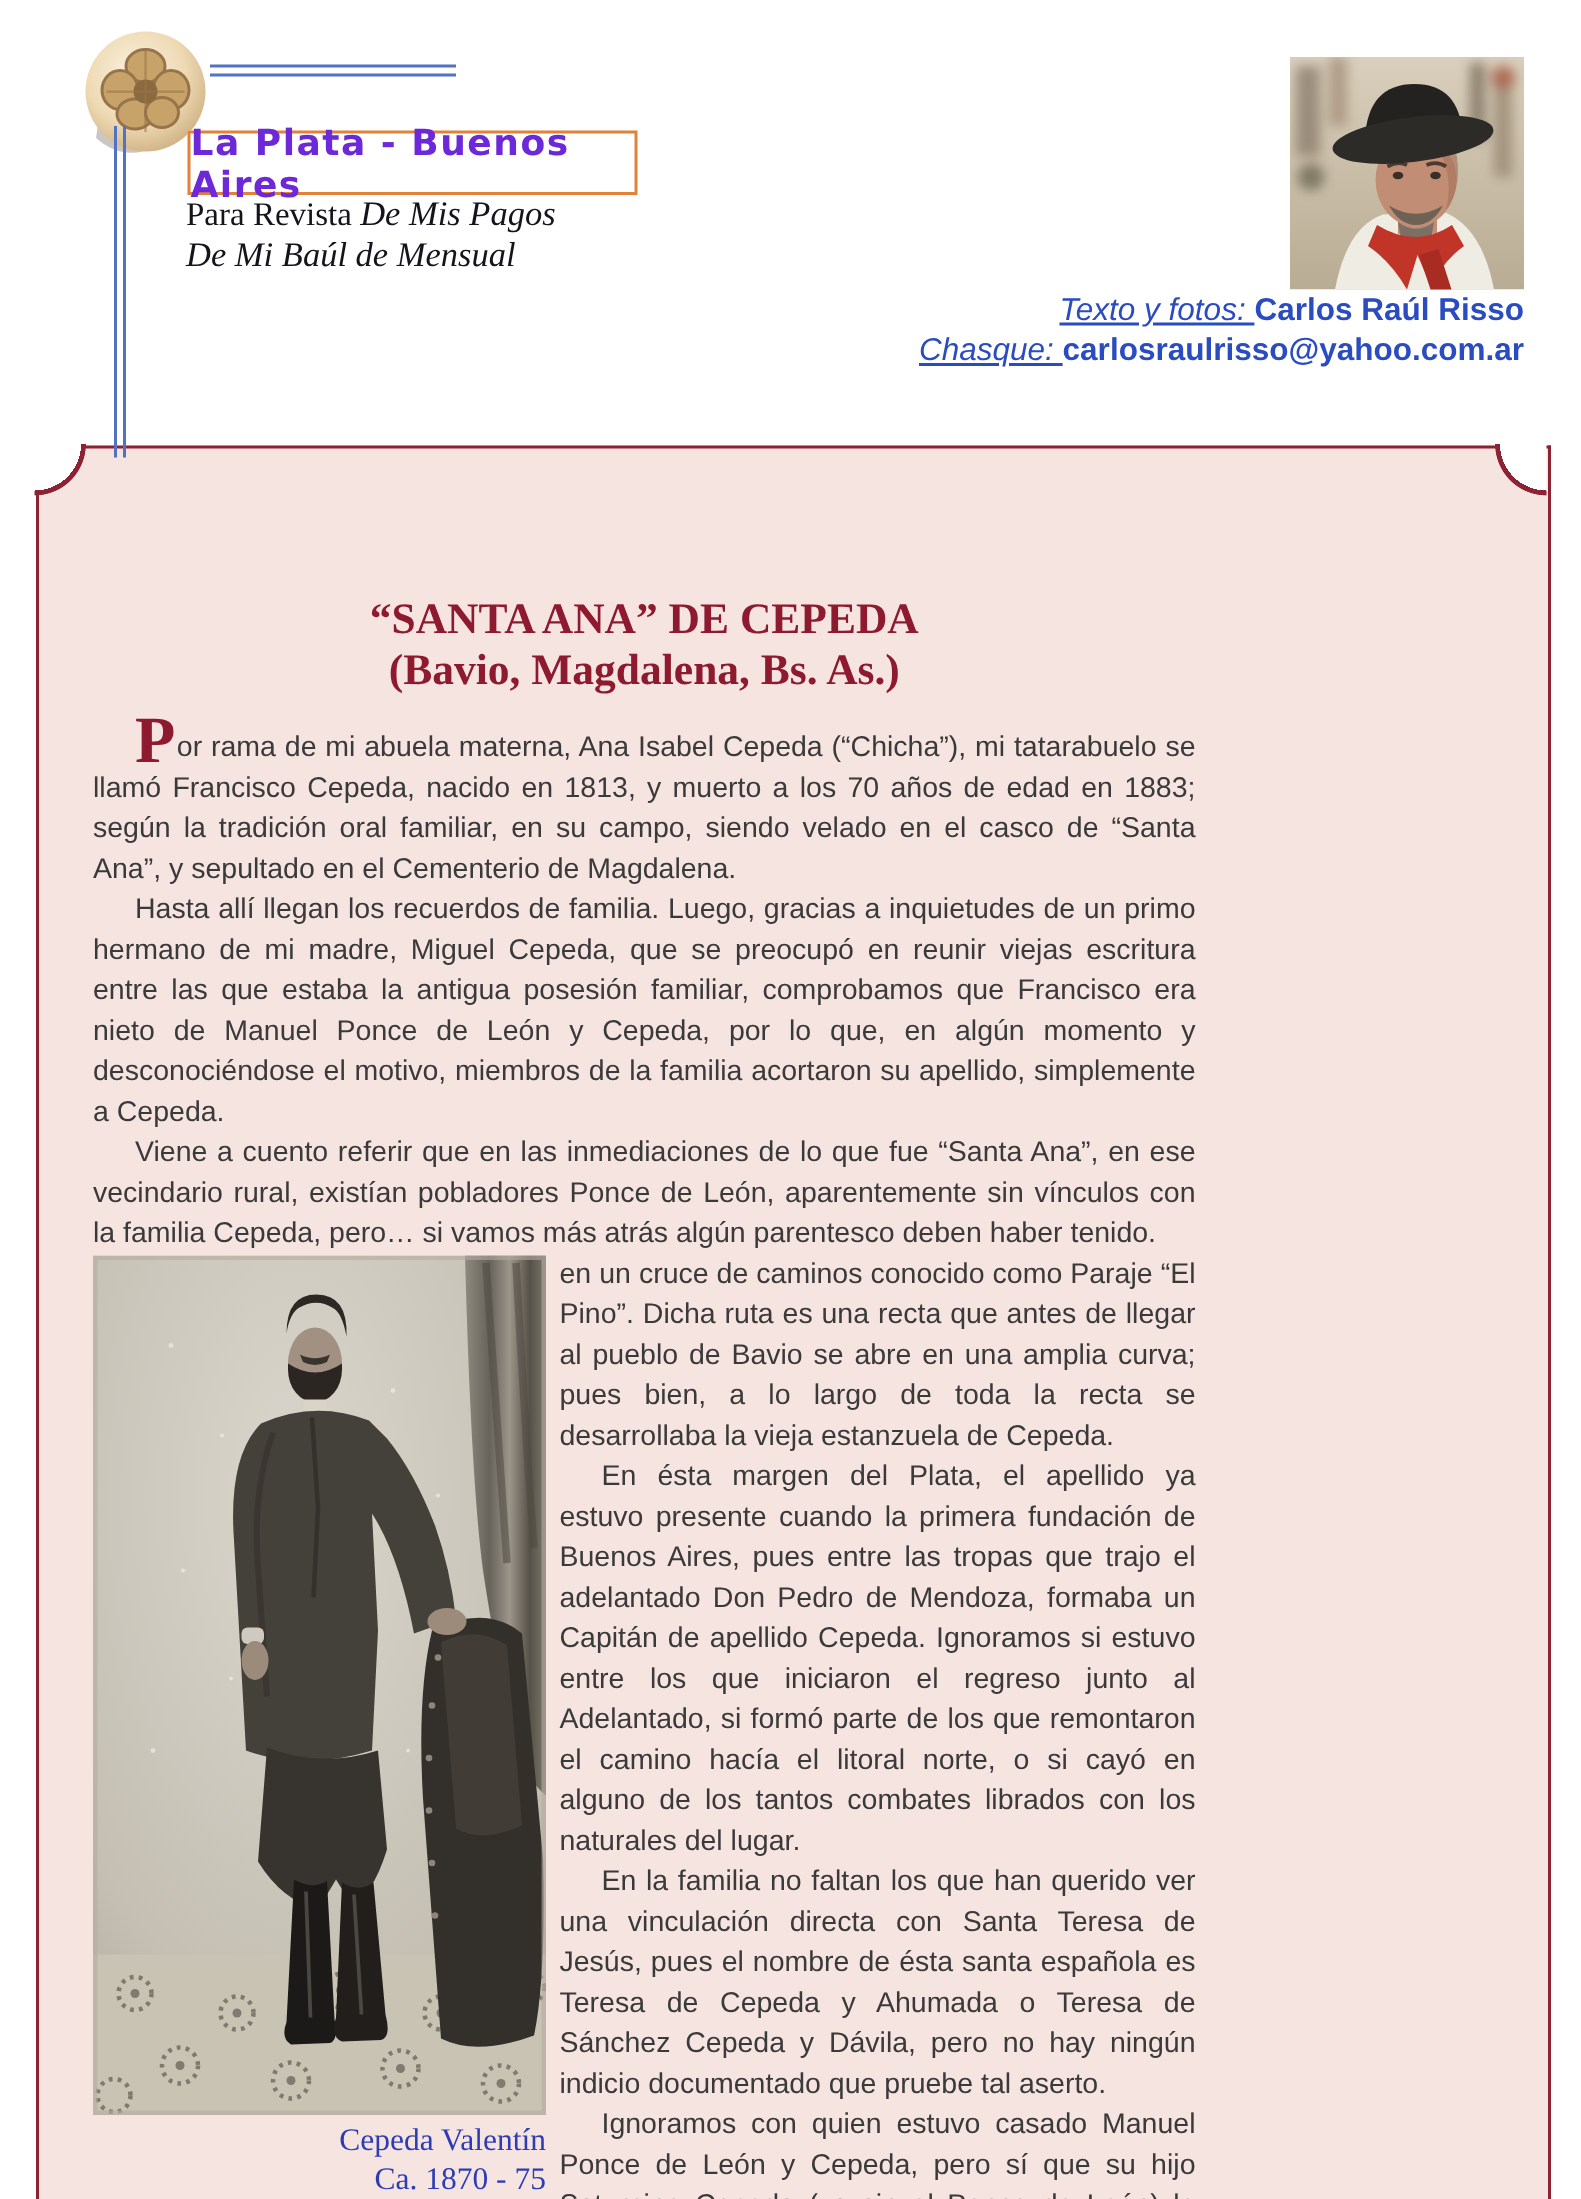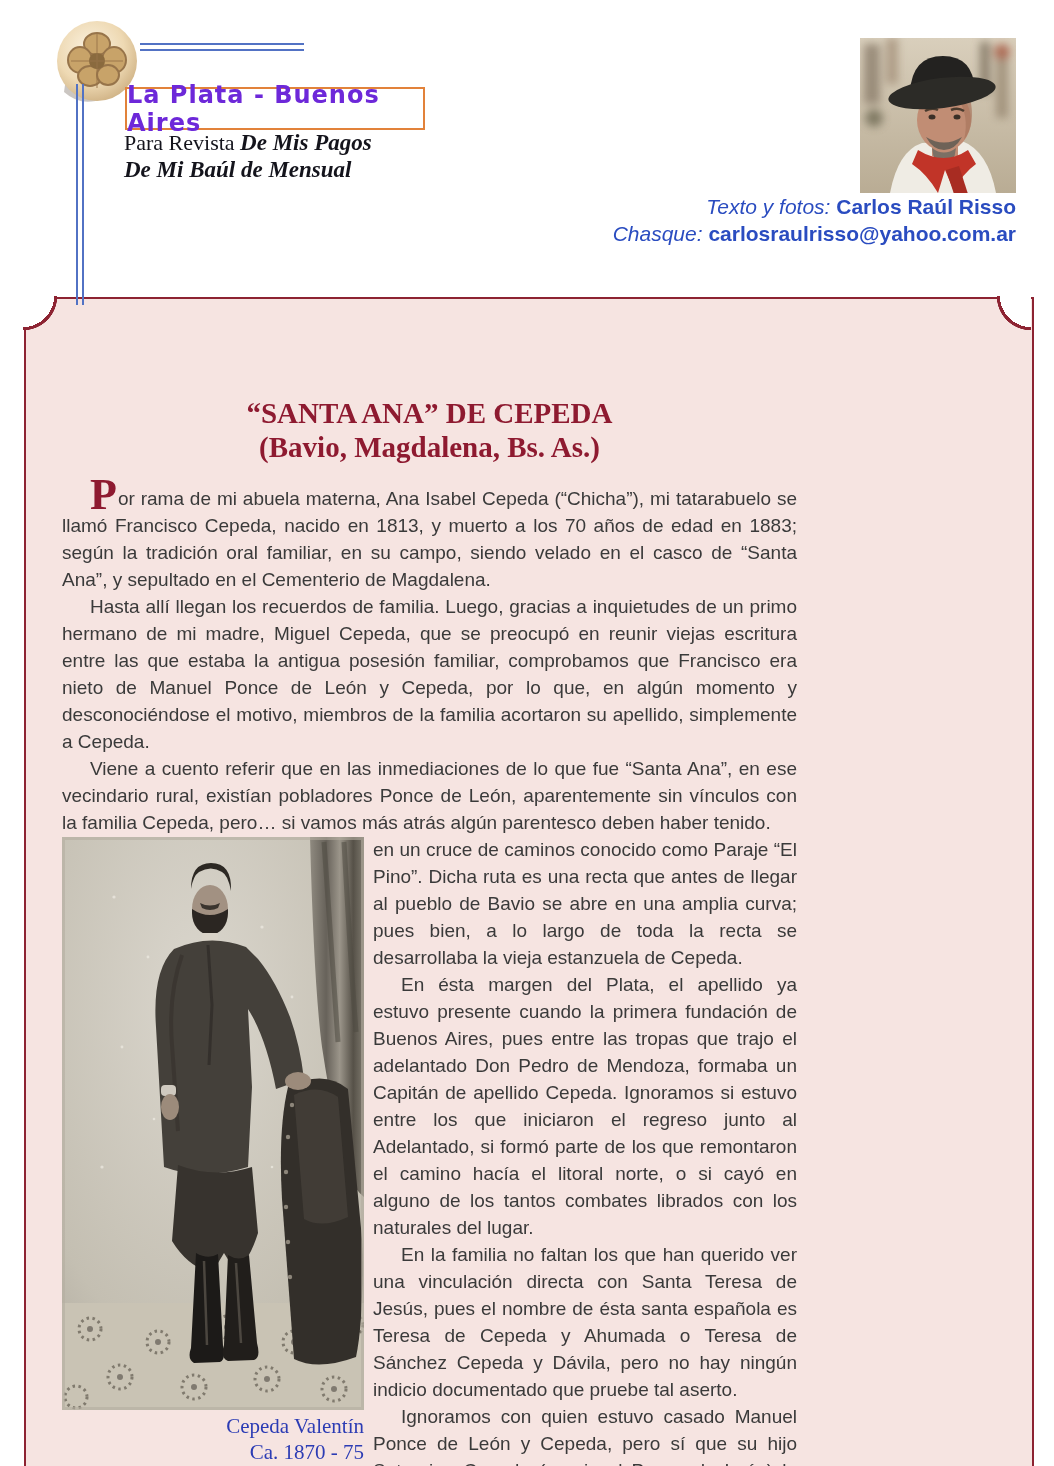--- a/index.html
+++ b/index.html
@@ -12,26 +12,26 @@
   .rule-h{position:absolute;left:140px;top:43px;width:164px;height:8px;
     border-top:2.5px solid #5272c4;border-bottom:2.5px solid #5272c4;box-sizing:border-box;}
   .rule-v{position:absolute;left:76px;top:84px;width:8px;height:221px;
     border-left:2.5px solid #5272c4;border-right:2.5px solid #5272c4;box-sizing:border-box;z-index:3;}
   .region-box{position:absolute;left:125px;top:87px;width:296px;height:39px;
     border:2px solid #e2823a;display:flex;align-items:center;justify-content:center;
     font-family:"DejaVu Sans",sans-serif;font-weight:bold;font-size:24px;
     letter-spacing:1px;color:#6d28d9;background:#fff;}
   .revista{position:absolute;left:124px;top:129px;font-family:"Liberation Serif",serif;
     font-size:22px;color:#14141c;line-height:27px;}
-  .revista .big{font-size:23px;font-weight:bold;font-style:italic;}
+  .revista .big{font-size:23px;font-weight:normal;font-style:italic;}
   .revista .line2{margin-left:0;}
   .portrait{position:absolute;left:860px;top:38px;width:156px;height:155px;}
   .credits{position:absolute;right:38px;top:193px;text-align:right;
     font-size:21px;line-height:27px;color:#2a4cc0;}
-  .credits .lbl{font-style:italic;}
+  .credits .lbl{font-style:italic;text-decoration:underline;}
   .credits .val{font-weight:bold;}
   
   .pinkbox{position:absolute;left:24px;top:297px;width:1010px;height:1200px;
     background:#f6e4e1;border-left:2.5px solid #8d2332;border-right:2.5px solid #8d2332;
     border-top:2.5px solid #8d2332;box-sizing:border-box;z-index:1;}
   .corner{position:absolute;width:37px;height:37px;z-index:4;}
   .corner.tl{left:23px;top:296px;
     background:radial-gradient(circle at 0 0,#ffffff 0 31px,#8d2332 31px 34px,rgba(0,0,0,0) 34.5px);}
   .corner.tr{left:994px;top:296px;
     background:radial-gradient(circle at 100% 0,#ffffff 0 31px,#8d2332 31px 34px,rgba(0,0,0,0) 34.5px);}

